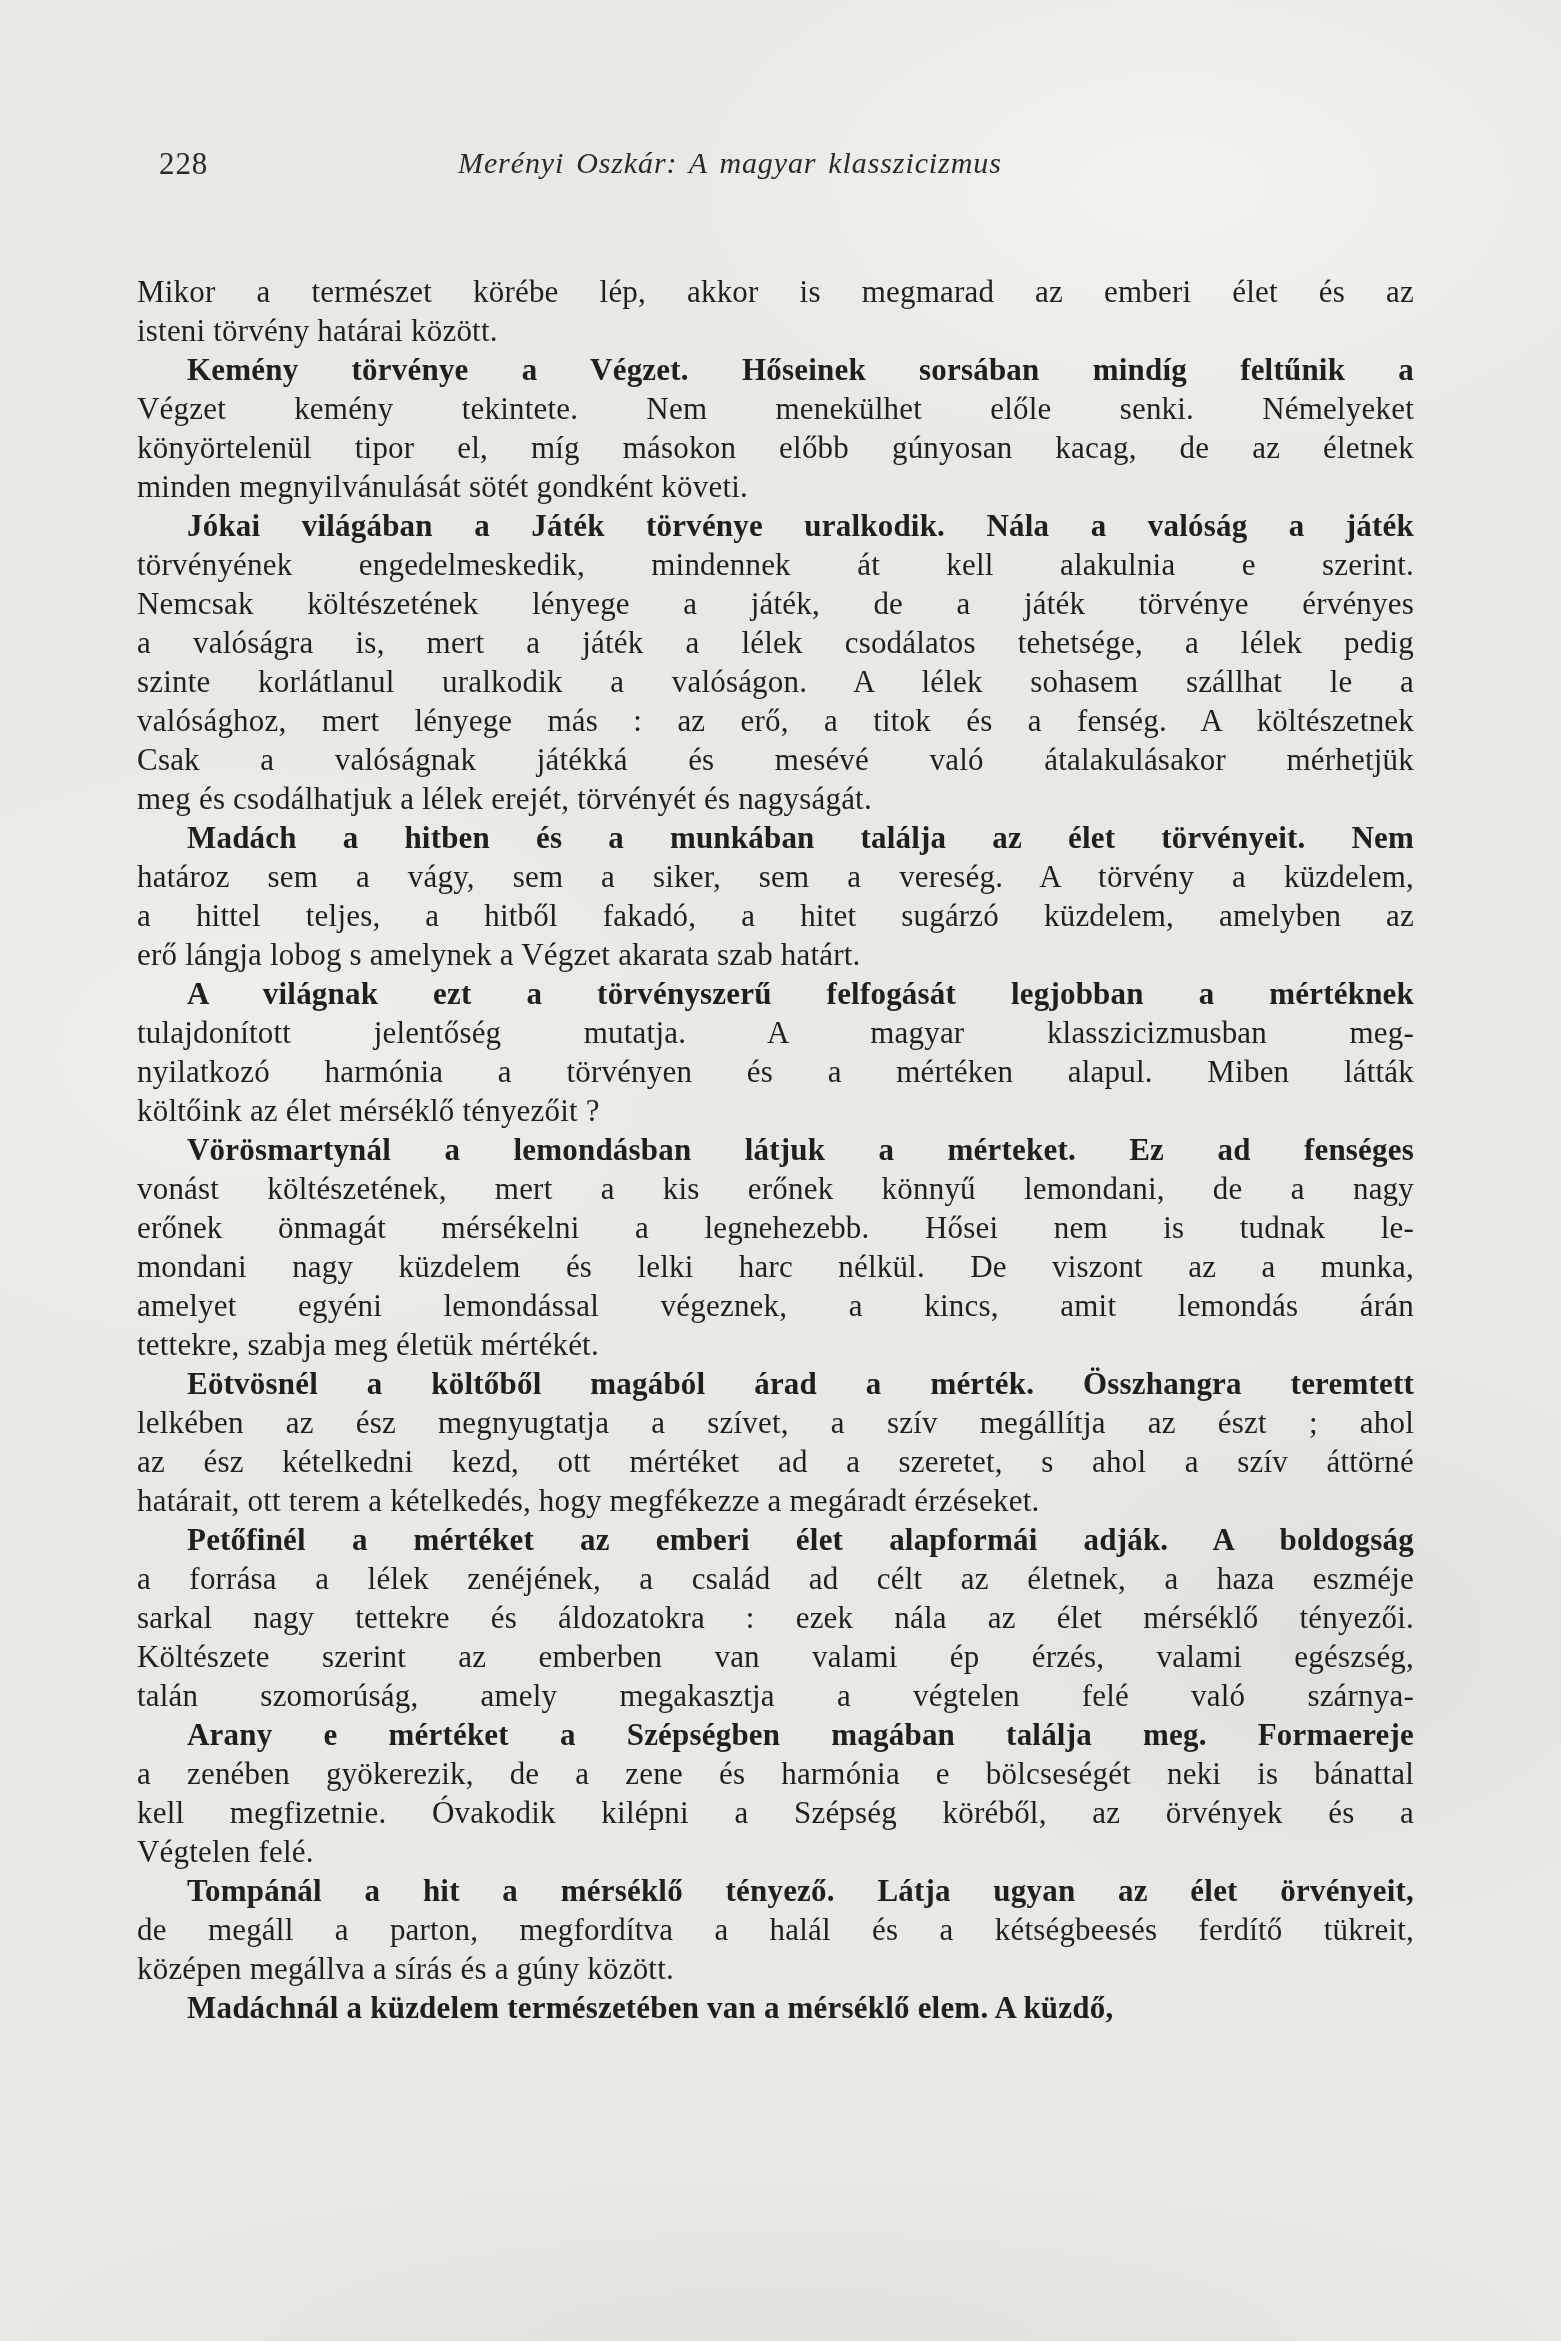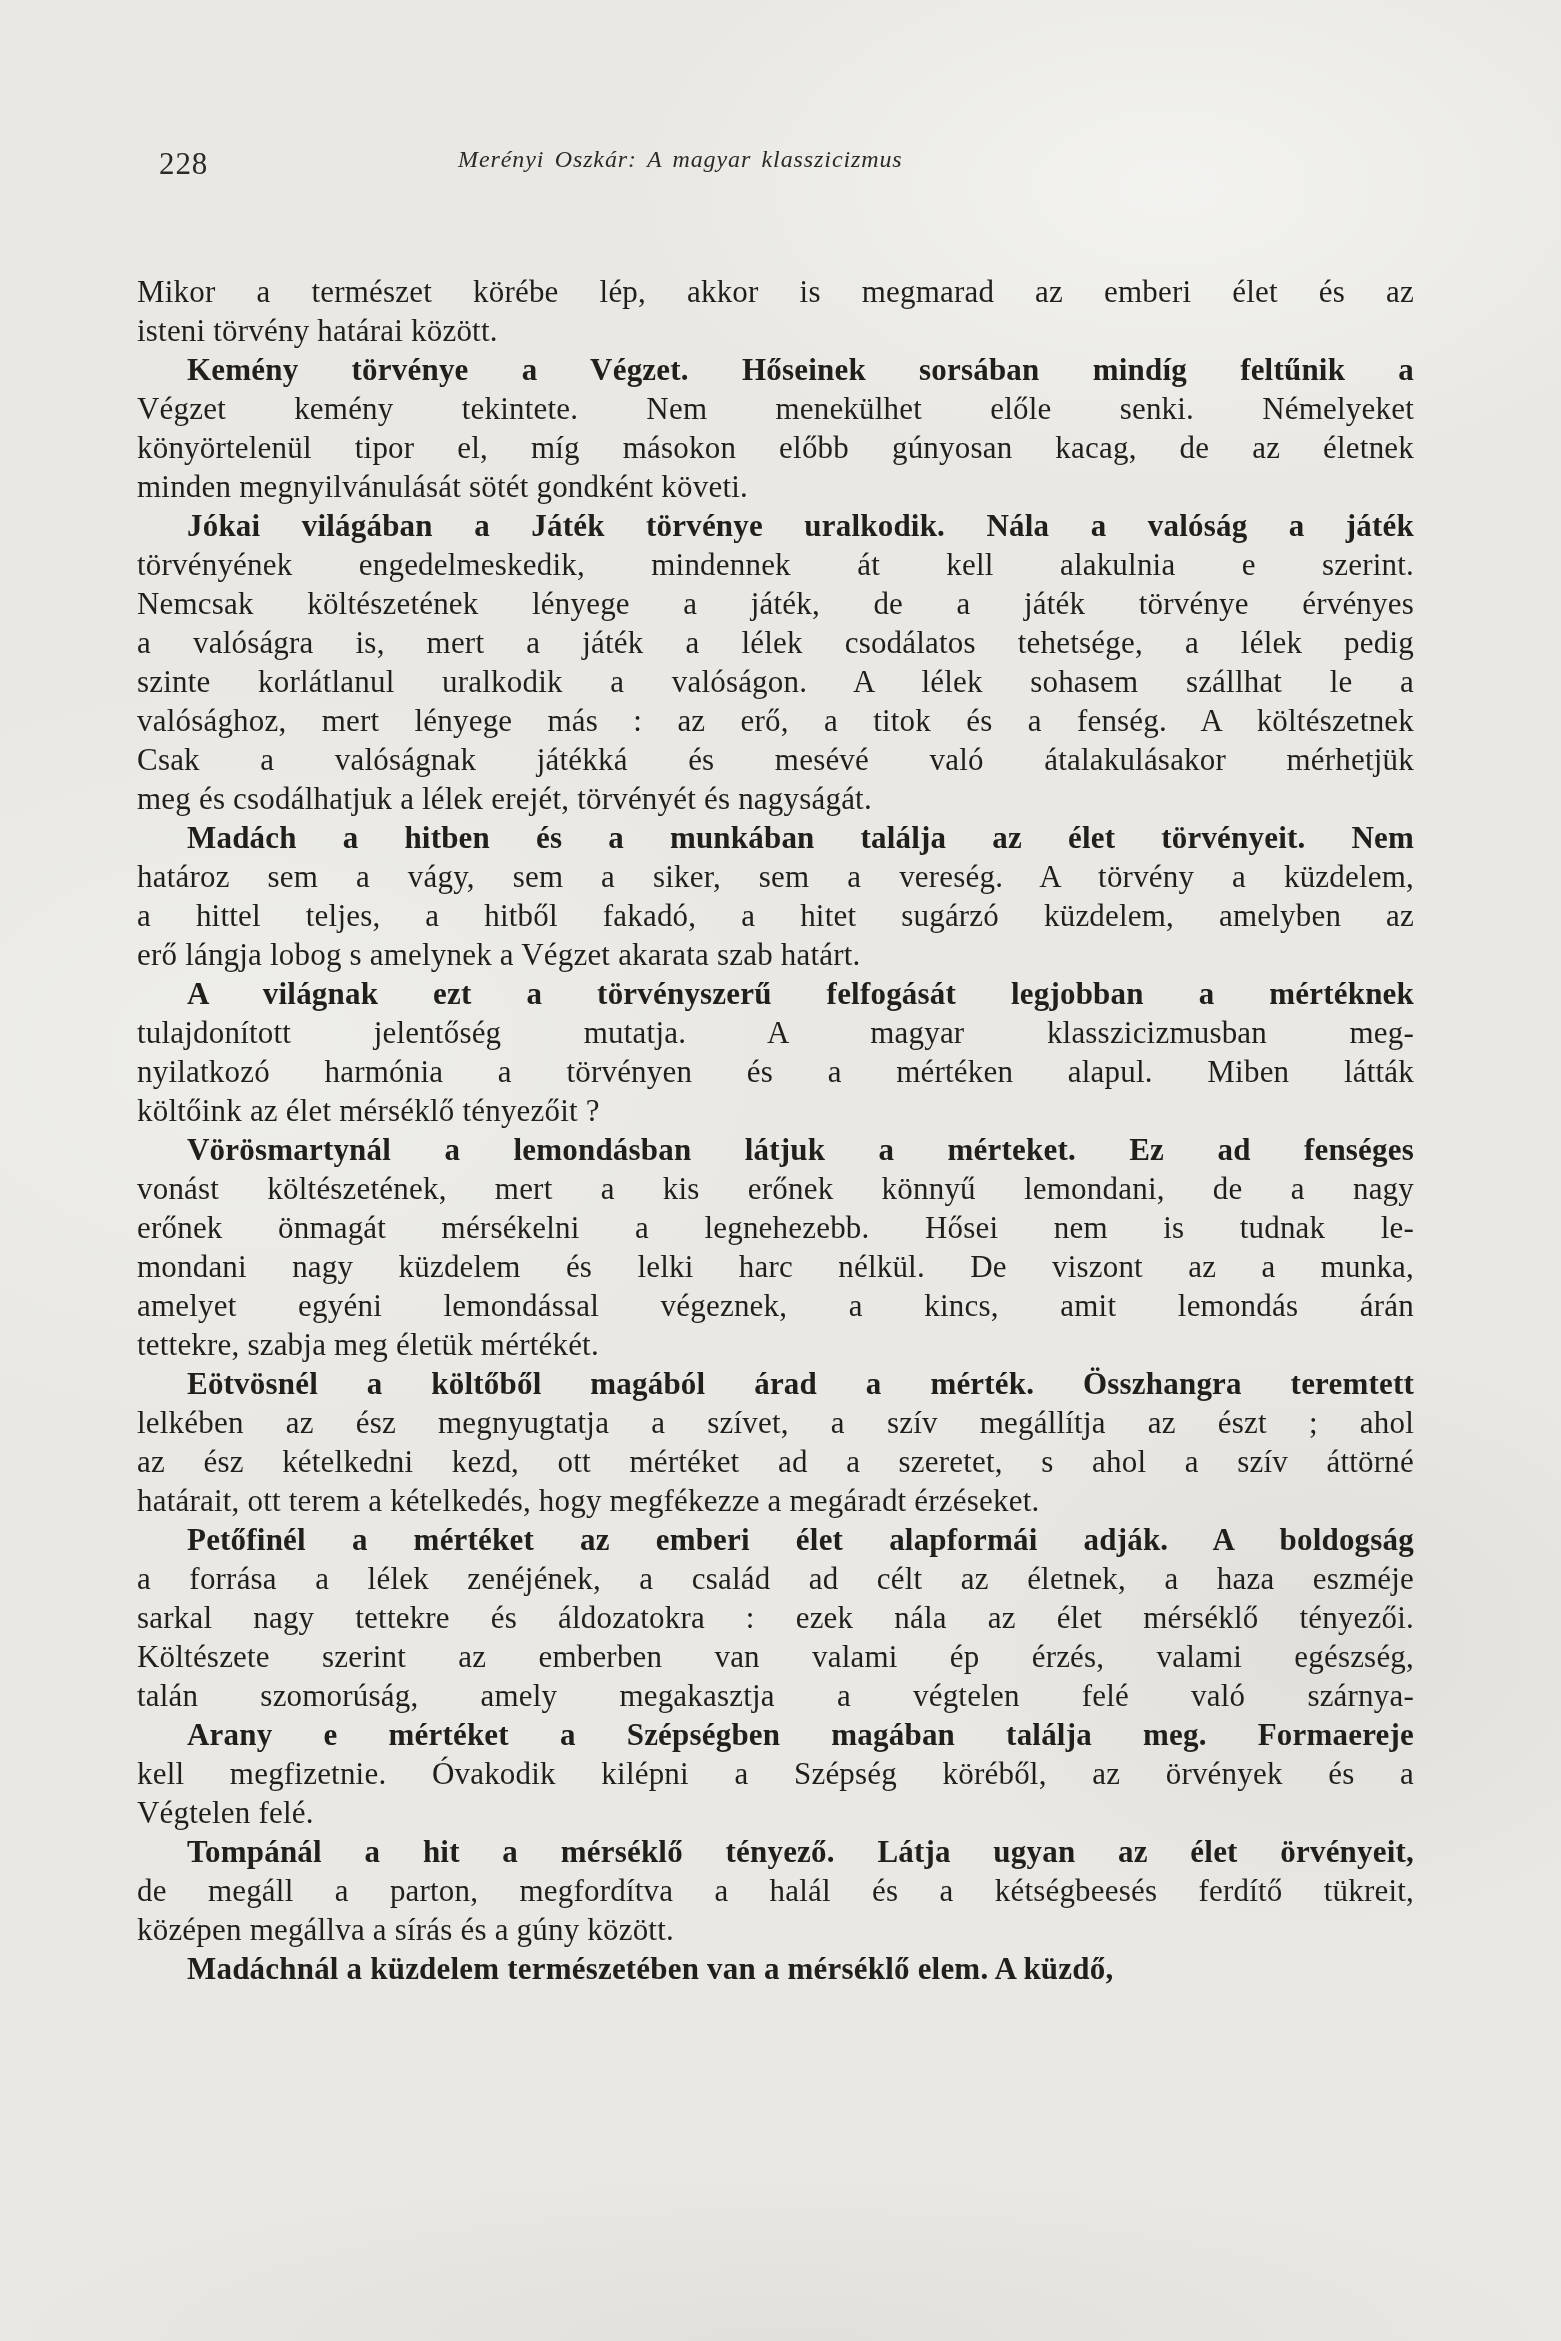--- a/index.html
+++ b/index.html
@@ -18,21 +18,21 @@
     color: #24231f;
   }
   .page { position: absolute; inset: 0; }
   .header { position: absolute; top: 146px; left: 0; width: 1550px; height: 43px; padding-left: 7px; }
   .pagenum {
     position: absolute; left: 159px; top: 0;
     font-size: 31px; letter-spacing: 0.9px; color: #2b2a25;
   }
   .runtitle {
     position: absolute; left: 458px; top: 0;
-    font-style: italic; font-size: 24px; letter-spacing: 0.9px; color: #2b2a25;
+    font-style: italic; font-size: 30px; letter-spacing: 0.9px; color: #2b2a25;
     word-spacing: 3.5px;
   }
   .textblock {
     position: absolute; left: 137px; top: 272px; width: 1277px;
     font-size: 31px; line-height: 39px; color: #211f1b;
     letter-spacing: 0.2px;
   }
   .paragraph { margin: 0; }
   .line { text-align: justify; text-align-last: justify; }
   .line.last { text-align-last: left; }
@@ -96,20 +96,21 @@
       </div>
       <div class="paragraph">
         <div class="line indent">Petőfinél a mértéket az emberi élet alapformái adják. A boldogság</div>
         <div class="line">a forrása a lélek zenéjének, a család ad célt az életnek, a haza eszméje</div>
         <div class="line">sarkal nagy tettekre és áldozatokra : ezek nála az élet mérséklő tényezői.</div>
         <div class="line">Költészete szerint az emberben van valami ép érzés, valami egészség,</div>
         <div class="line">talán szomorúság, amely megakasztja a végtelen felé való szárnya-</div>
       </div>
       <div class="paragraph">
         <div class="line indent">Arany e mértéket a Szépségben magában találja meg. Formaereje</div>
+        <div class="line">a zenében gyökerezik, de a zene és harmónia e bölcseségét neki is bánattal</div>
         <div class="line">kell megfizetnie. Óvakodik kilépni a Szépség köréből, az örvények és a</div>
         <div class="line last">Végtelen felé.</div>
       </div>
       <div class="paragraph">
         <div class="line indent">Tompánál a hit a mérséklő tényező. Látja ugyan az élet örvényeit,</div>
         <div class="line">de megáll a parton, megfordítva a halál és a kétségbeesés ferdítő tükreit,</div>
         <div class="line last">középen megállva a sírás és a gúny között.</div>
       </div>
       <div class="paragraph">
         <div class="line indent last">Madáchnál a küzdelem természetében van a mérséklő elem. A küzdő,</div>

